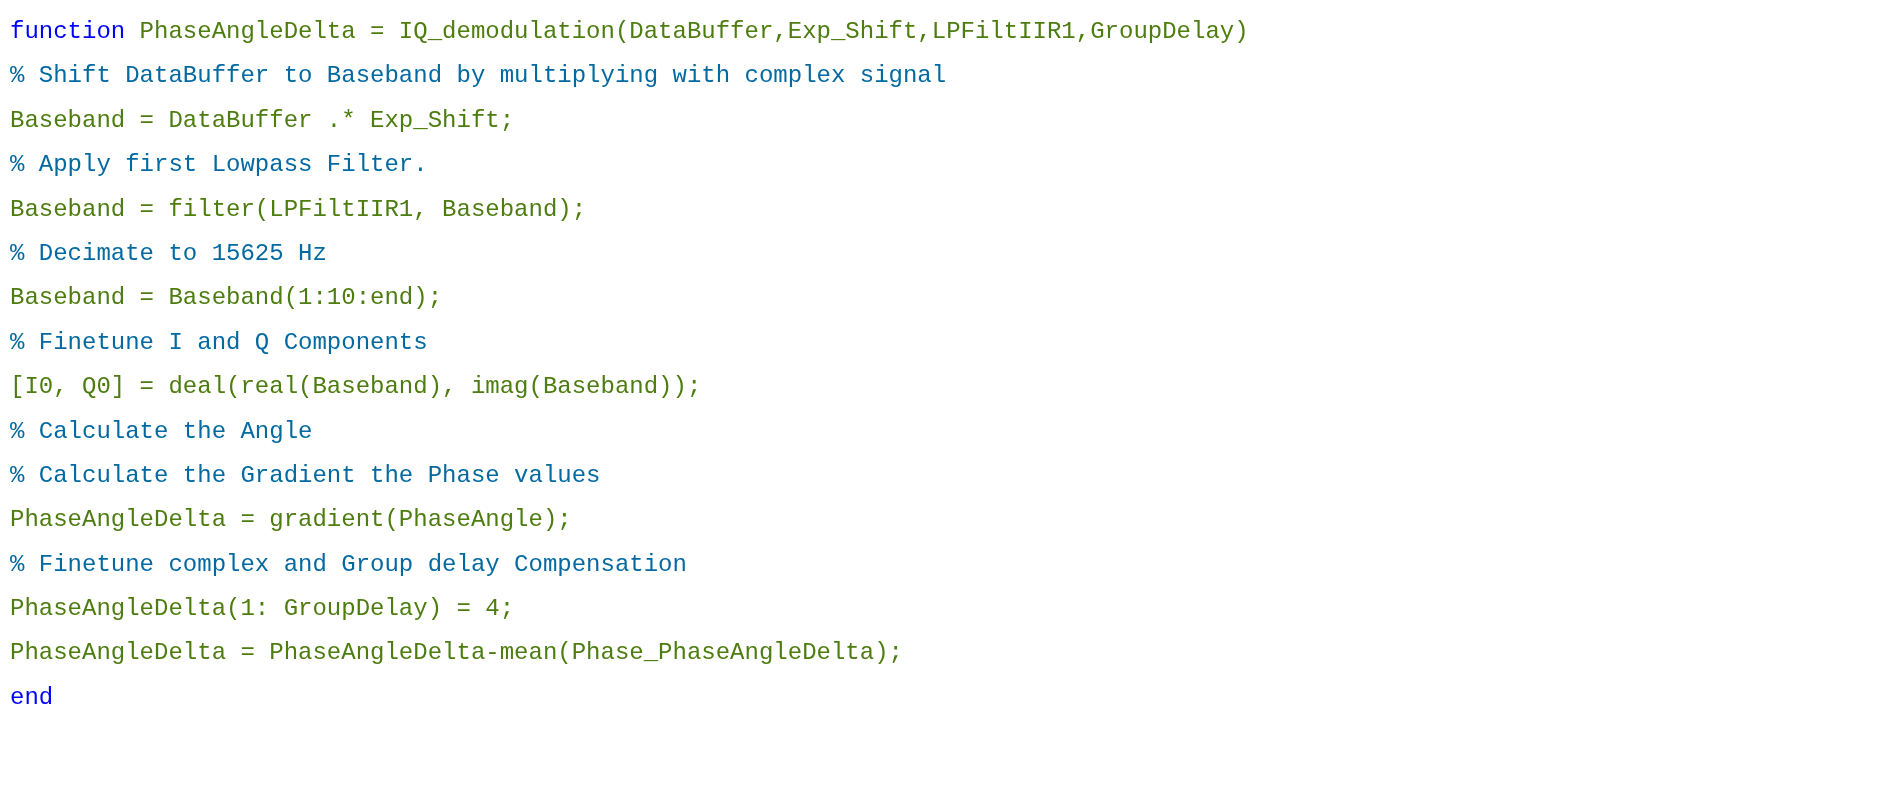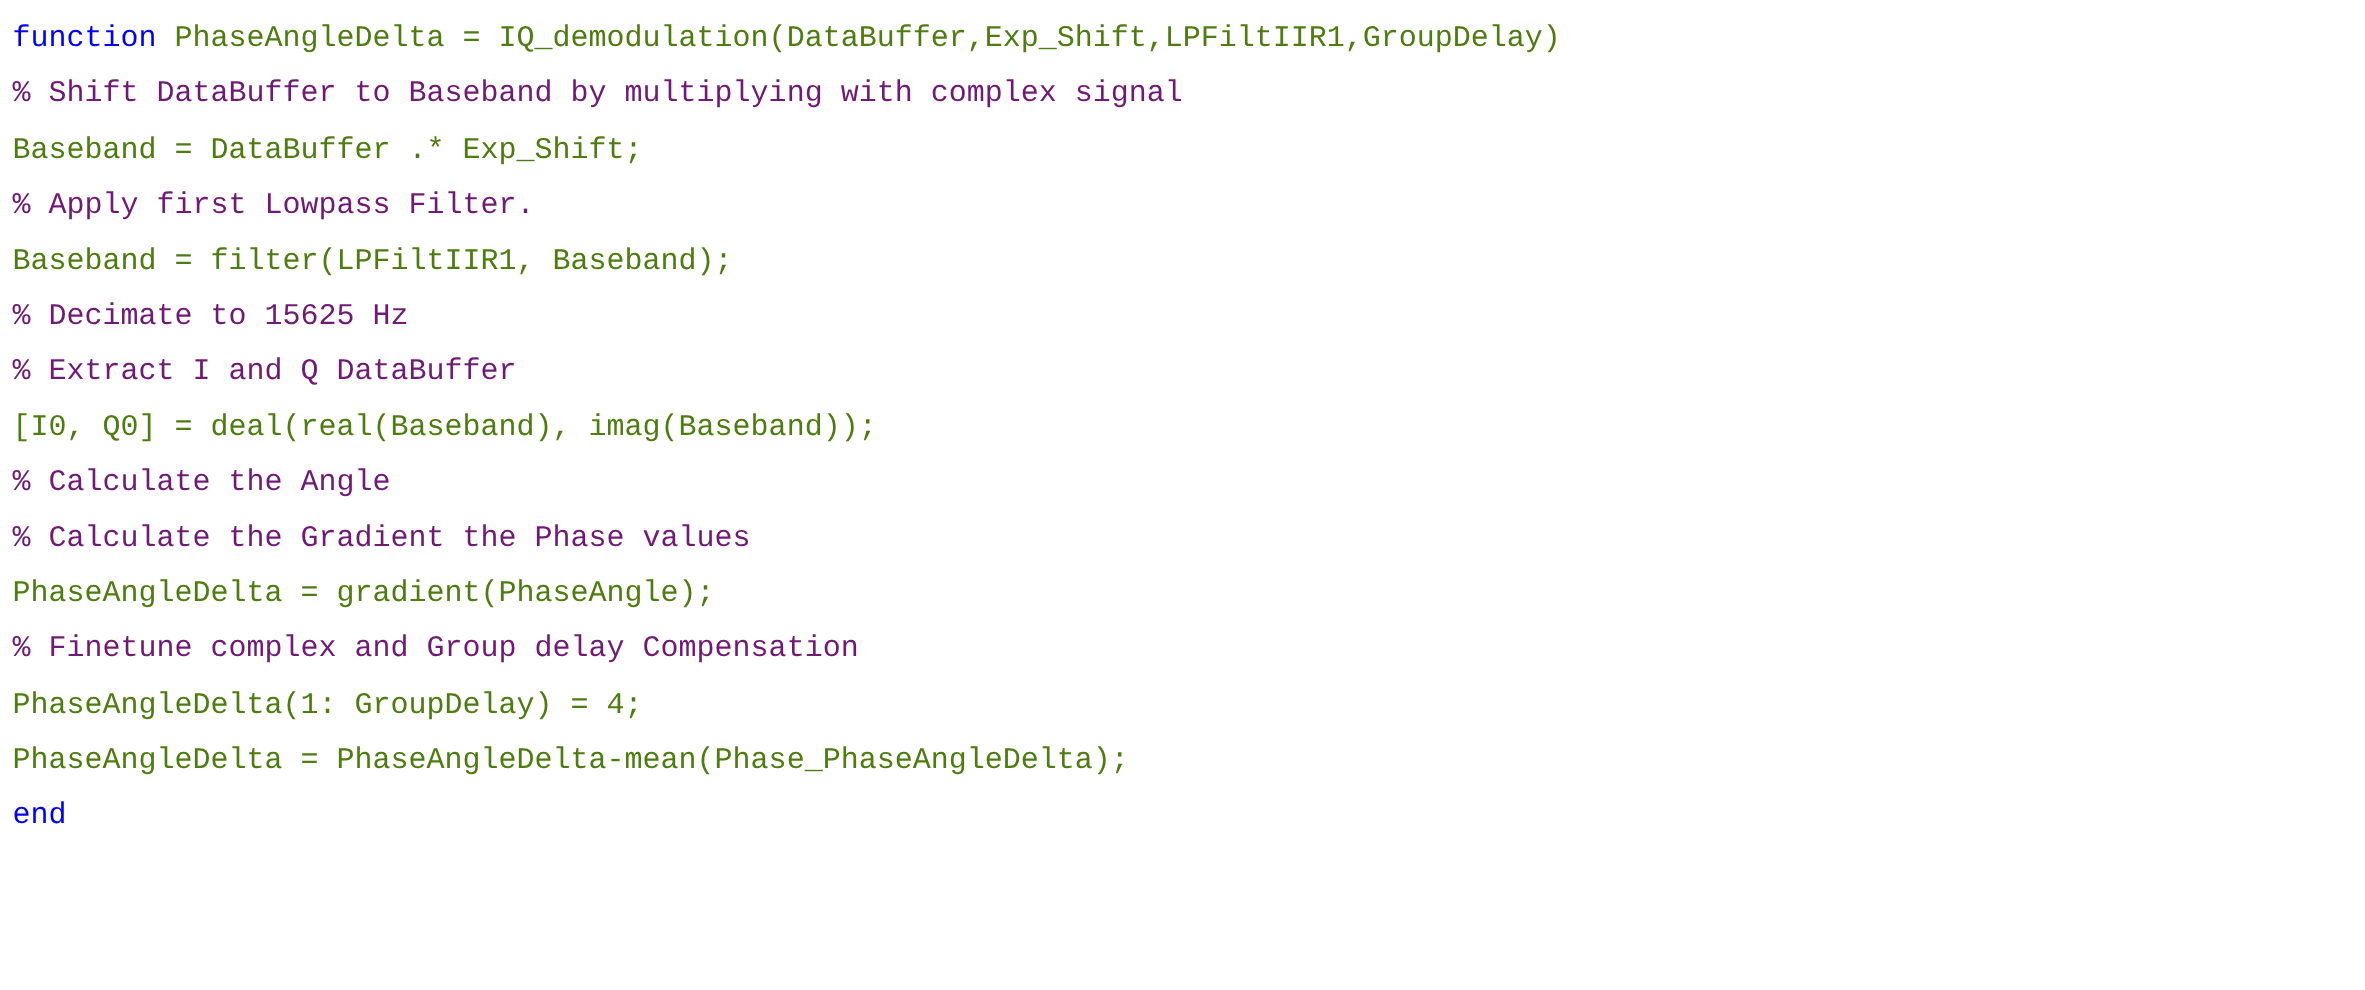--- a/index.html
+++ b/index.html
@@ -11,37 +11,38 @@
       background: #ffffff;
       color: #000000;
     }
     .code-line {
       white-space: pre;
     }
     .keyword {
       color: #0000ff;
     }
     .comment {
-      color: #701a75;
+      color: #0369a1;
     }
     .plain {
       color: #4d7c0f;
     }
   </style>
 </head>
 <body>
 
 <div id="code-container">
     <div class="code-line"><span class="keyword">function</span><span class="plain"> PhaseAngleDelta = IQ_demodulation(DataBuffer,Exp_Shift,LPFiltIIR1,GroupDelay)</span></div>
     <div class="code-line"><span class="comment">% Shift DataBuffer to Baseband by multiplying with complex signal</span></div>
     <div class="code-line"><span class="plain">Baseband = DataBuffer .* Exp_Shift;</span></div>
     <div class="code-line"><span class="comment">% Apply first Lowpass Filter.</span></div>
     <div class="code-line"><span class="plain">Baseband = filter(LPFiltIIR1, Baseband);</span></div>
     <div class="code-line"><span class="comment">% Decimate to 15625 Hz</span></div>
-    <div class="code-line"><span class="comment">% Extract I and Q DataBuffer</span></div>
+    <div class="code-line"><span class="plain">Baseband = Baseband(1:10:end);</span></div>
+    <div class="code-line"><span class="comment">% Finetune I and Q Components</span></div>
     <div class="code-line"><span class="plain">[I0, Q0] = deal(real(Baseband), imag(Baseband));</span></div>
     <div class="code-line"><span class="comment">% Calculate the Angle</span></div>
     <div class="code-line"><span class="comment">% Calculate the Gradient the Phase values</span></div>
     <div class="code-line"><span class="plain">PhaseAngleDelta = gradient(PhaseAngle);</span></div>
     <div class="code-line"><span class="comment">% Finetune complex and Group delay Compensation</span></div>
     <div class="code-line"><span class="plain">PhaseAngleDelta(1: GroupDelay) = 4;</span></div>
     <div class="code-line"><span class="plain">PhaseAngleDelta = PhaseAngleDelta-mean(Phase_PhaseAngleDelta);</span></div>
     <div class="code-line"><span class="keyword">end</span></div>
   </div>
 

